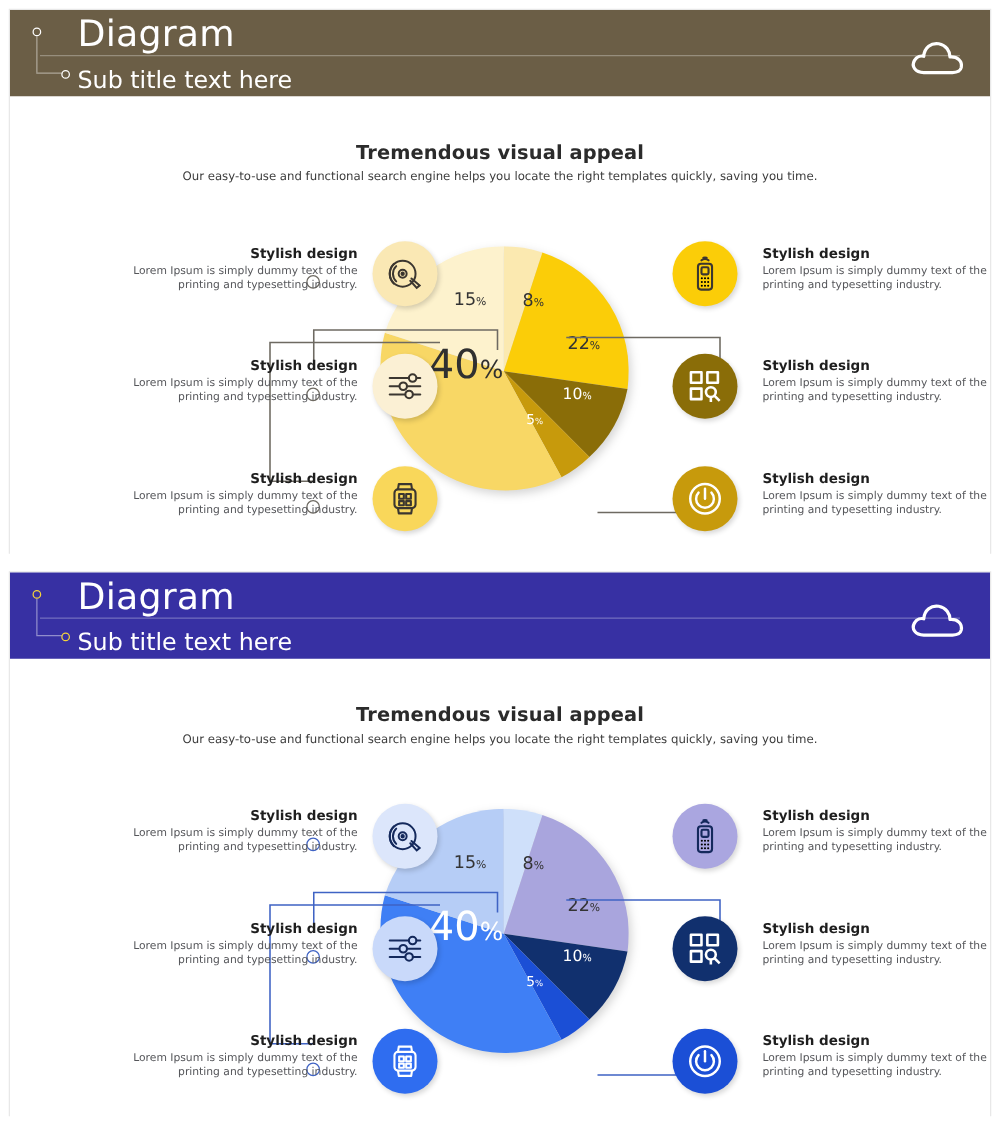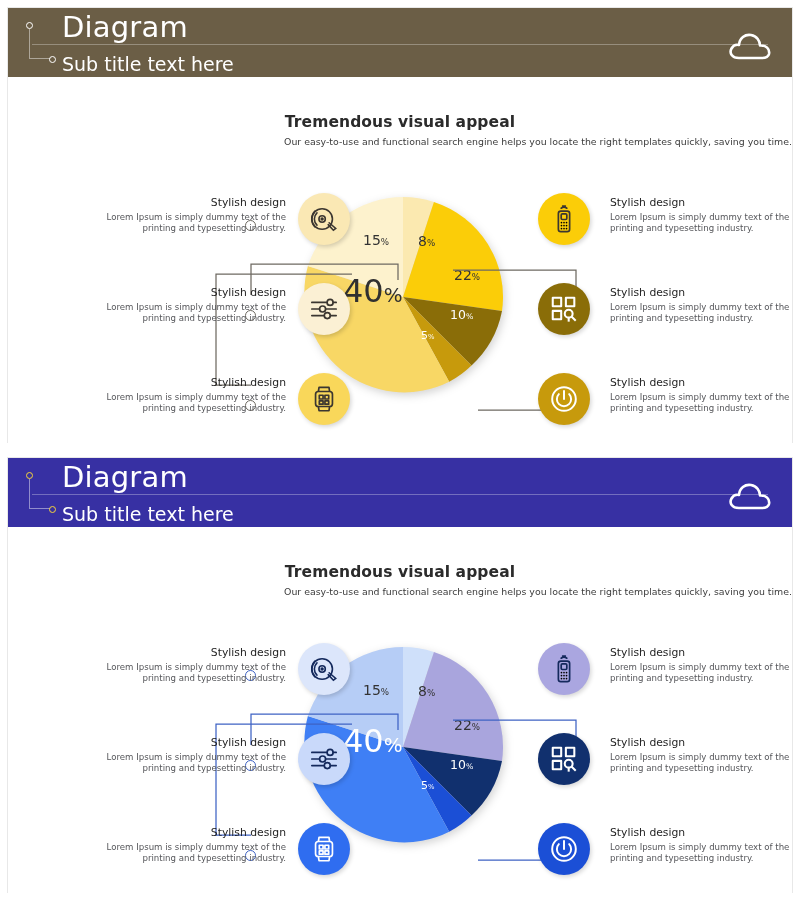--- a/index.html
+++ b/index.html
@@ -27,35 +27,35 @@
   .hdr-dot.d2 { left:41px; top:48px; }
   .hdr-vline { position:absolute; left:21px; top:21px; width:1px; height:29px; background:rgba(255,255,255,.45); }
   .hdr-hline1 { position:absolute; left:21px; top:50px; width:21px; height:1px; background:rgba(255,255,255,.45); }
   .hdr-hline2 { position:absolute; left:24px; top:36px; width:736px; height:1px; background:rgba(255,255,255,.30); }
   .cloud { position:absolute; right:18px; top:20px; width:48px; height:36px; }
 
   
   .body { position:absolute; left:0; top:85px; width:784px; height:365px; background:#fff; }
   .sect-title { position:absolute; left:0; top:20px; width:784px; text-align:center;
                 font-size:15.5px; font-weight:700; color:#2b2b2b; letter-spacing:.1px; }
-  .sect-sub { position:absolute; left:0; top:43px; width:784px; text-align:right;
+  .sect-sub { position:absolute; left:0; top:43px; width:784px; text-align:center;
               font-size:9.4px; color:#3c3c3c; }
 
   
   .item { position:absolute; width:290px; height:72px; }
   .item.left  { left:92px;  text-align:right; }
   .item.right { left:522px; text-align:left; }
   .item.left.r1,  .item.right.r1 { top:100px; }
   .item.left.r2,  .item.right.r2 { top:190px; }
   .item.left.r3,  .item.right.r3 { top:280px; }
 
   .item .txt { position:absolute; top:2px; width:186px; }
   .item.left  .txt { left:0; text-align:right; }
   .item.right .txt { left:80px; text-align:left; }
-  .item .t-h { font-size:10.8px; font-weight:400; color:#1e1e1e; line-height:15px; }
+  .item .t-h { font-size:10.8px; font-weight:700; color:#1e1e1e; line-height:15px; }
   .item .t-b { font-size:8.6px; color:#55565a; line-height:11.4px; margin-top:2px; }
 
   .bubble { position:absolute; top:0px; width:52px; height:52px; border-radius:50%;
             display:flex; align-items:center; justify-content:center;
             box-shadow: 1.5px 2px 4px rgba(0,0,0,.16); }
   .item.left  .bubble { left:198px; }
   .item.right .bubble { left:8px; }
   .bubble svg { width:30px; height:30px; display:block; }
 
   

